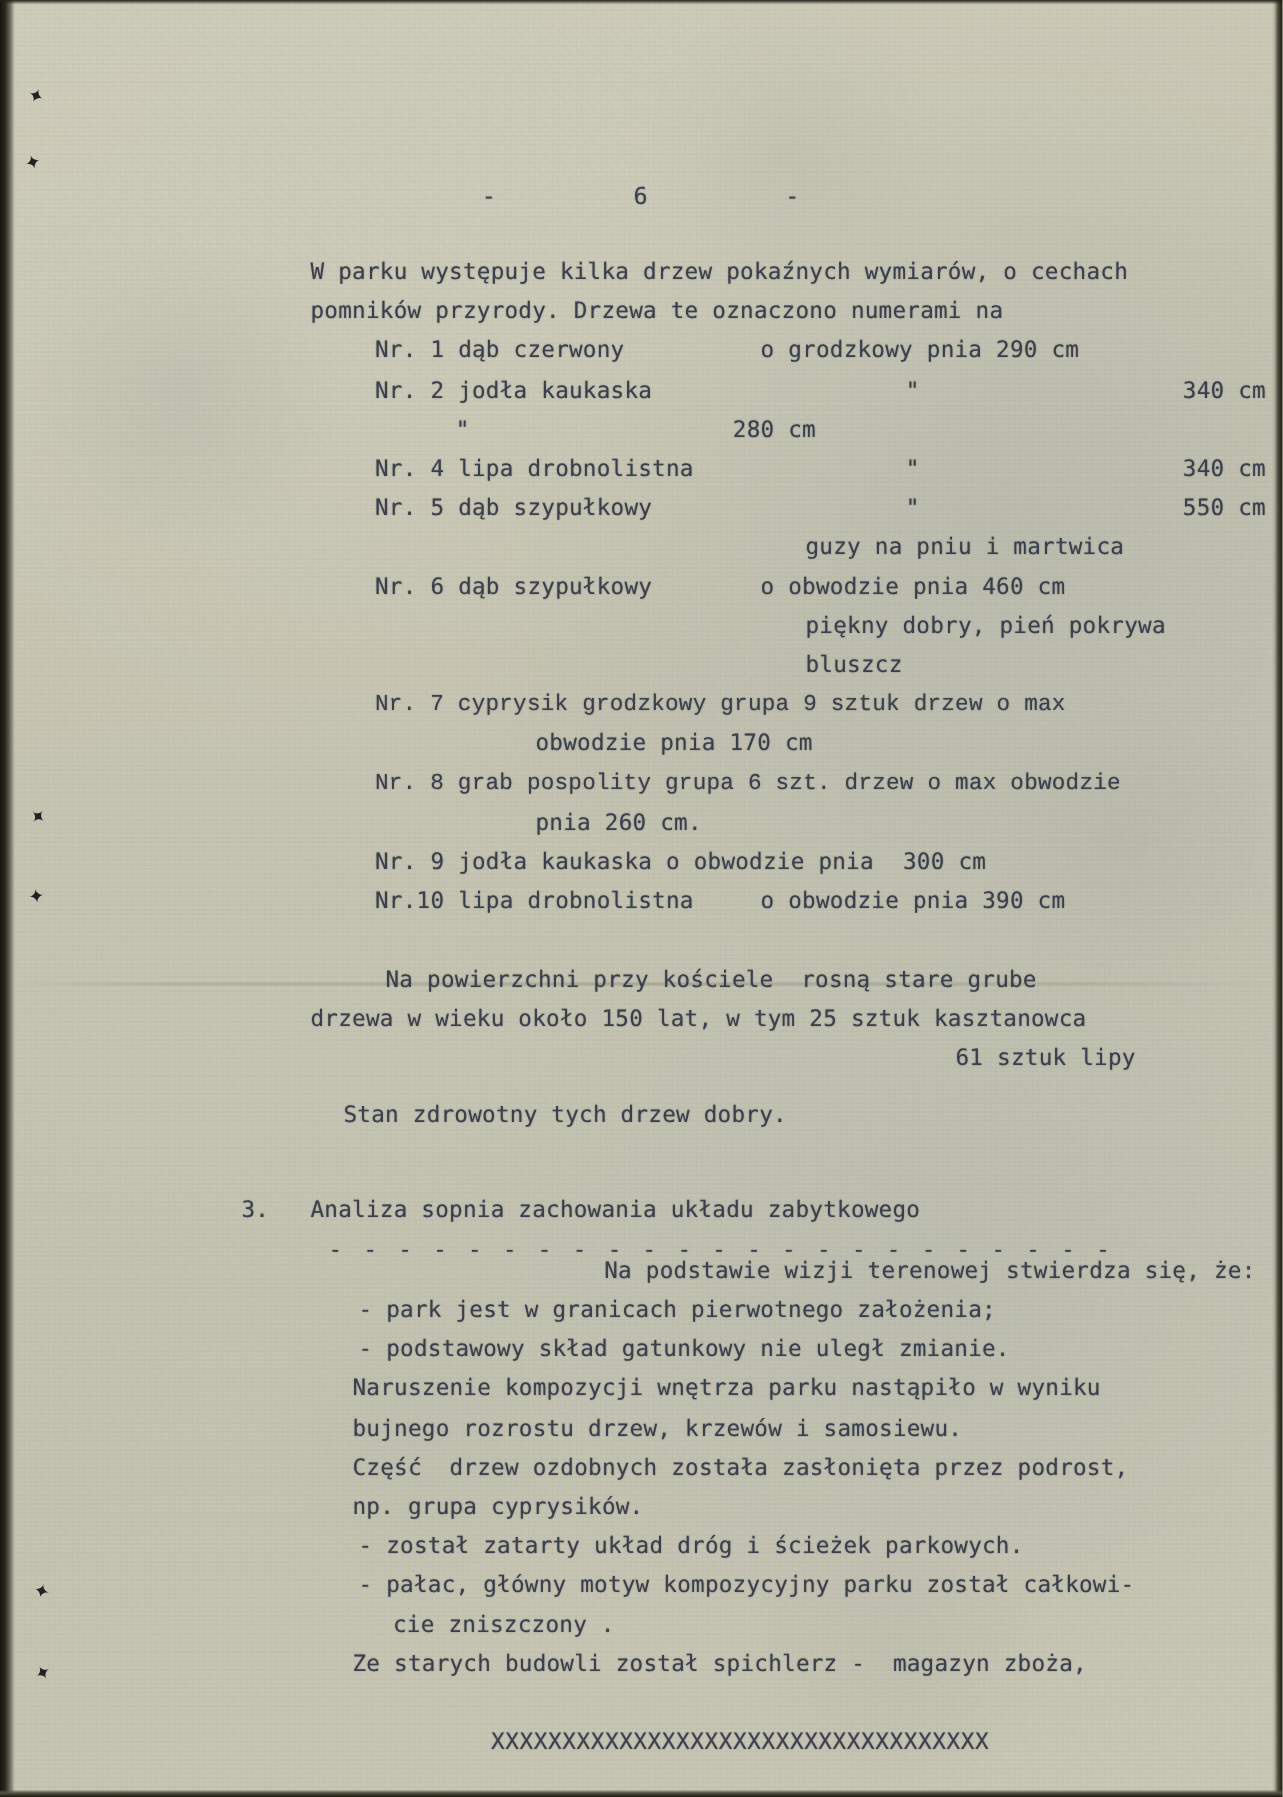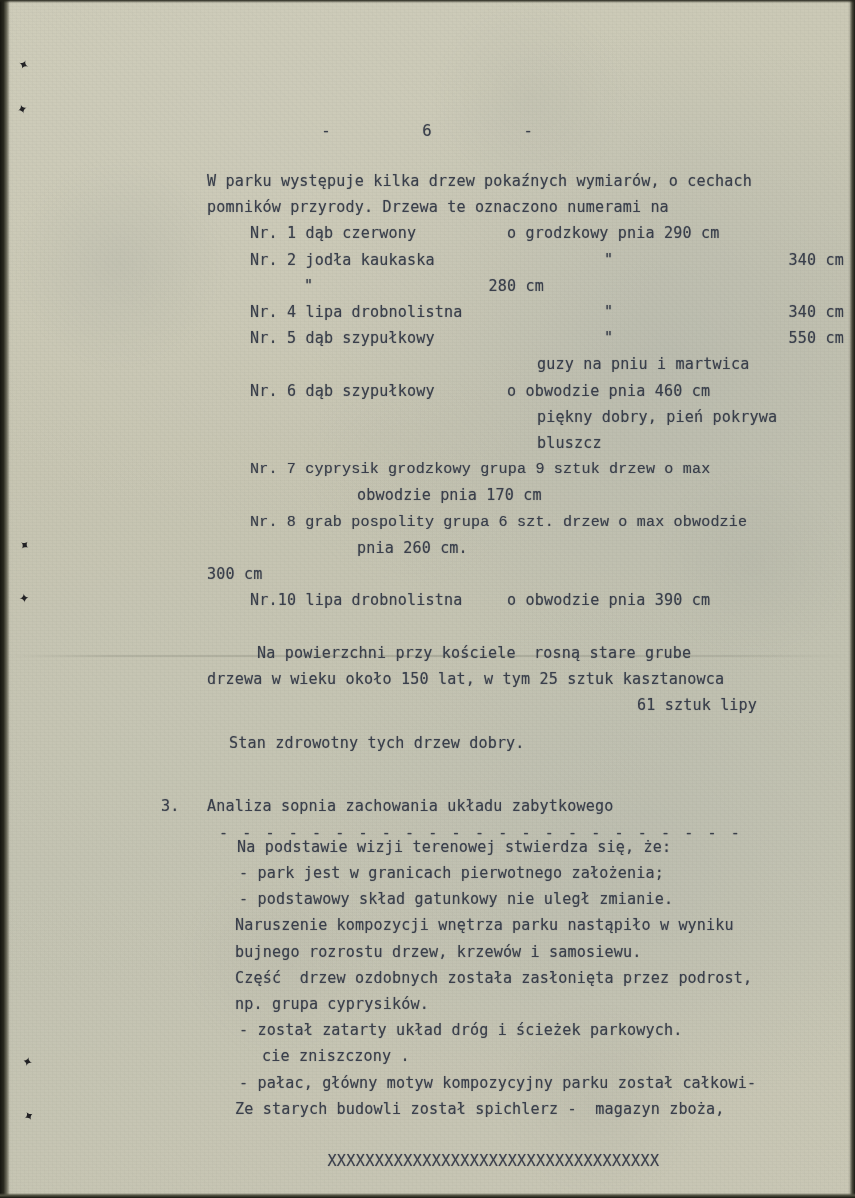--- a/index.html
+++ b/index.html
@@ -256,20 +256,21 @@
         <span class="ln ind2">piękny dobry, pień pokrywa</span>
         <span class="ln ind2">bluszcz</span>
 
         <span class="ln ind1">Nr. 7 cyprysik grodzkowy grupa 9 sztuk drzew o max</span>
         <span class="ln" style="padding-left:150px;">obwodzie pnia 170 cm</span>
 
         <span class="ln ind1">Nr. 8 grab pospolity grupa 6 szt. drzew o max obwodzie</span>
         <span class="ln" style="padding-left:150px;">pnia 260 cm.</span>
 
         <div class="tree-row">
+          <span class="tree-name" style="width:395px;flex:0 0 395px;">Nr. 9 jodła kaukaska o obwodzie pnia</span>
           <span class="tree-meas">300 cm</span>
         </div>
 
         <div class="tree-row">
           <span class="tree-name">Nr.10 lipa drobnolistna</span>
           <span class="tree-meas">o obwodzie pnia 390 cm</span>
         </div>
 
       </div>
 
@@ -285,34 +286,34 @@
       <div class="gap"></div>
       <div style="height:10px"></div>
 
       <div>
         <div class="section-head">
           <span class="sec-num">3.</span>
           <span>Analiza sopnia zachowania układu zabytkowego</span>
         </div>
         <div class="dash-rule" style="padding-left:12px;">- - - - - - - - - - - - - - - - - - - - - - -</div>
 
-        <span class="ln" style="padding-left:30px;">Na podstawie wizji terenowej stwierdza się, że:</span>
+        <span class="ln" style="padding-left:30px;text-align:right;">Na podstawie wizji terenowej stwierdza się, że:</span>
 
         <span class="ln" style="padding-left:32px;">- park jest w granicach pierwotnego założenia;</span>
         <span class="ln" style="padding-left:32px;">- podstawowy skład gatunkowy nie uległ zmianie.</span>
 
         <span class="ln" style="padding-left:28px;">Naruszenie kompozycji wnętrza parku nastąpiło w wyniku</span>
         <span class="ln" style="padding-left:28px;">bujnego rozrostu drzew, krzewów i samosiewu.</span>
 
         <span class="ln" style="padding-left:28px;">Część  drzew ozdobnych została zasłonięta przez podrost,</span>
         <span class="ln" style="padding-left:28px;">np. grupa cyprysików.</span>
 
         <span class="ln" style="padding-left:32px;">- został zatarty układ dróg i ścieżek parkowych.</span>
+        <span class="ln" style="padding-left:32px;">- pałac, główny motyw kompozycyjny parku został całkowi-</span>
         <span class="ln" style="padding-left:55px;">cie zniszczony .</span>
-        <span class="ln" style="padding-left:32px;">- pałac, główny motyw kompozycyjny parku został całkowi-</span>
 
         <span class="ln" style="padding-left:28px;">Ze starych budowli został spichlerz -  magazyn zboża,</span>
 
         <span class="ln" style="padding-left:28px;">
           <span class="struck">
             
             <span class="xs">XXXXXXXXXXXXXXXXXXXXXXXXXXXXXXXXXXX</span>
           </span>
         </span>
       </div>

